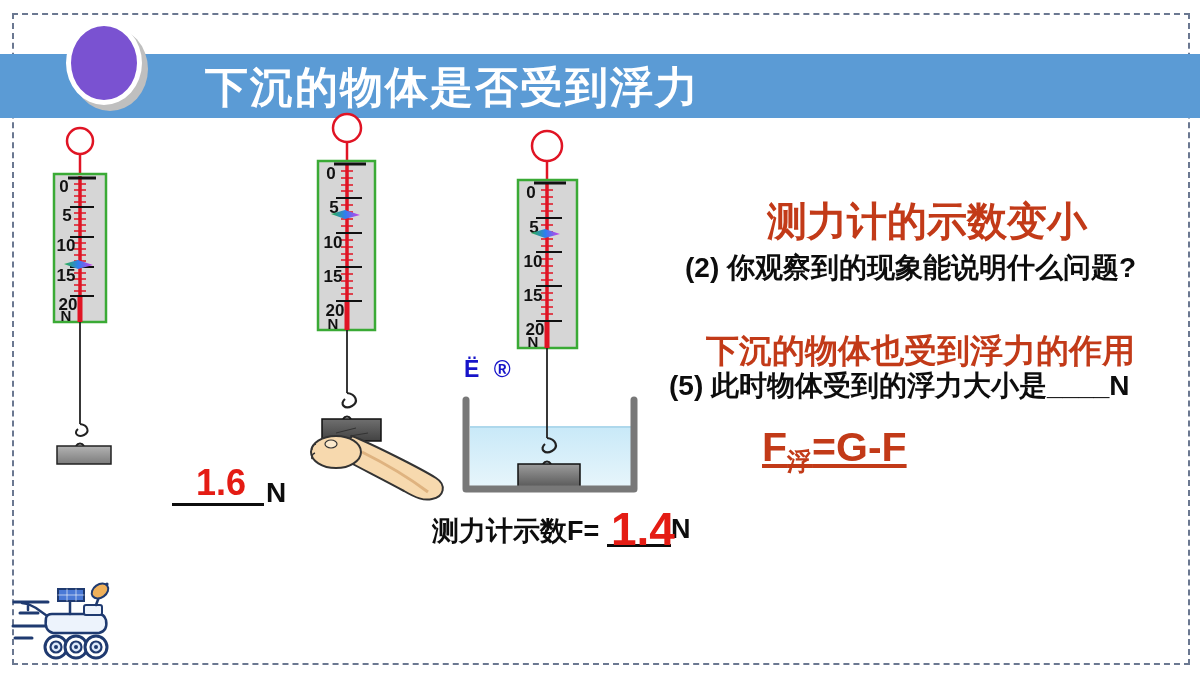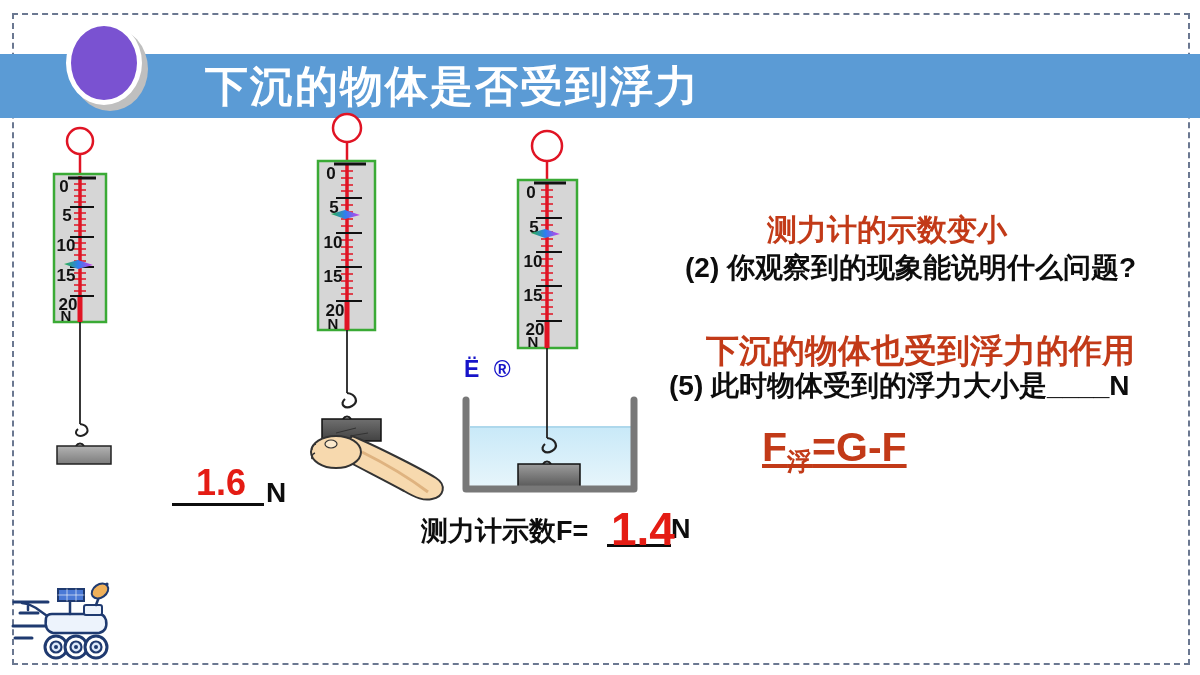--- a/index.html
+++ b/index.html
@@ -5,21 +5,21 @@
   html,body{margin:0;padding:0;background:#fff;}
   .slide{position:relative;width:1200px;height:675px;background:#fff;overflow:hidden;
          font-family:"Liberation Sans","DejaVu Sans",sans-serif;}
   .abs{position:absolute;white-space:nowrap;}
   .page-border{position:absolute;left:12px;top:13px;width:1174px;height:648px;
                border:2px dashed var(--border-dash);z-index:1;}
   .banner{position:absolute;left:0;top:54px;width:1200px;height:64px;
           background:var(--banner);z-index:2;}
   .banner-title{position:absolute;left:205px;top:0;height:64px;line-height:66px;
                 color:#fff;font-size:43px;font-weight:bold;
-                font-family:Liberation Serif, serif;letter-spacing:2px;}
+                font-family:Liberation Sans, sans-serif;letter-spacing:2px;}
   .deco-circle{position:absolute;left:66px;top:21px;width:66px;height:74px;
                background:var(--circle);border:5px solid #fff;border-radius:50%;
                box-shadow:6px 6px 0 #bfbfbf;z-index:3;}
   .svg-layer{position:absolute;left:0;top:0;z-index:4;}
   .txt{position:absolute;z-index:5;font-weight:bold;color:#0d0d0d;white-space:nowrap;}
   .q{font-size:28px;}
   .ans{color:var(--answer-red);}
   .val{color:var(--value-red);font-size:36px;z-index:6;}
   .blank{position:absolute;z-index:5;border-bottom:3px solid #0d0d0d;height:0;}
   .formula{font-size:41px;color:var(--answer-red);}
@@ -172,33 +172,33 @@
         <circle cx="76" cy="647" r="2" style="fill:var(--navy)" stroke="none"></circle>
         <circle cx="96" cy="647" r="11" fill="#fff" stroke-width="3"></circle>
         <circle cx="96" cy="647" r="5.5" fill="#dbe7fa" stroke-width="2.2"></circle>
         <circle cx="96" cy="647" r="2" style="fill:var(--navy)" stroke="none"></circle>
       </g>
     </g>
   </svg>
 
   <div class="txt watermark abs" style="left:464px;top:356px;">Ë ®</div>
 
-  <div class="txt ans abs" style="left:767px;top:194px;font-size:30px;margin-top:16px;">测力计的示数变小</div>
+  <div class="txt ans abs" style="left:767px;top:194px;font-size:40px;">测力计的示数变小</div>
 
   <div class="txt q abs" style="left:685px;top:249px;">(2) 你观察到的现象能说明什么问题?</div>
   <div class="txt ans abs" style="left:706px;top:306px;font-size:33px;margin-top:23px;">下沉的物体也受到浮力的作用</div>
 
   <div class="txt q abs" style="left:669px;top:367px;">(5) 此时物体受到的浮力大小是____N</div>
 
   <div class="txt formula abs" style="left:762px;top:424px;text-decoration:underline;">
     <span>F</span><sub>浮</sub><span>=G-F</span>
   </div>
 
   <div class="blank" style="left:172px;top:503px;width:92px;"></div>
   <div class="txt val abs" style="left:196px;top:462px;">1.6</div>
   <div class="txt abs" style="left:266px;top:477px;font-size:28px;">N</div>
 
-  <div class="txt abs" style="left:421px;top:513px;font-size:27px;">测力计示数F=</div>
+  <div class="txt abs" style="left:432px;top:513px;font-size:27px;">测力计示数F=</div>
   <div class="blank" style="left:607px;top:544px;width:64px;"></div>
   <div class="txt val abs" style="left:611px;top:502px;font-size:46px;">1.4</div>
   <div class="txt abs" style="left:671px;top:514px;font-size:27px;">N</div>
 
 </div>
 
 </body></html>

